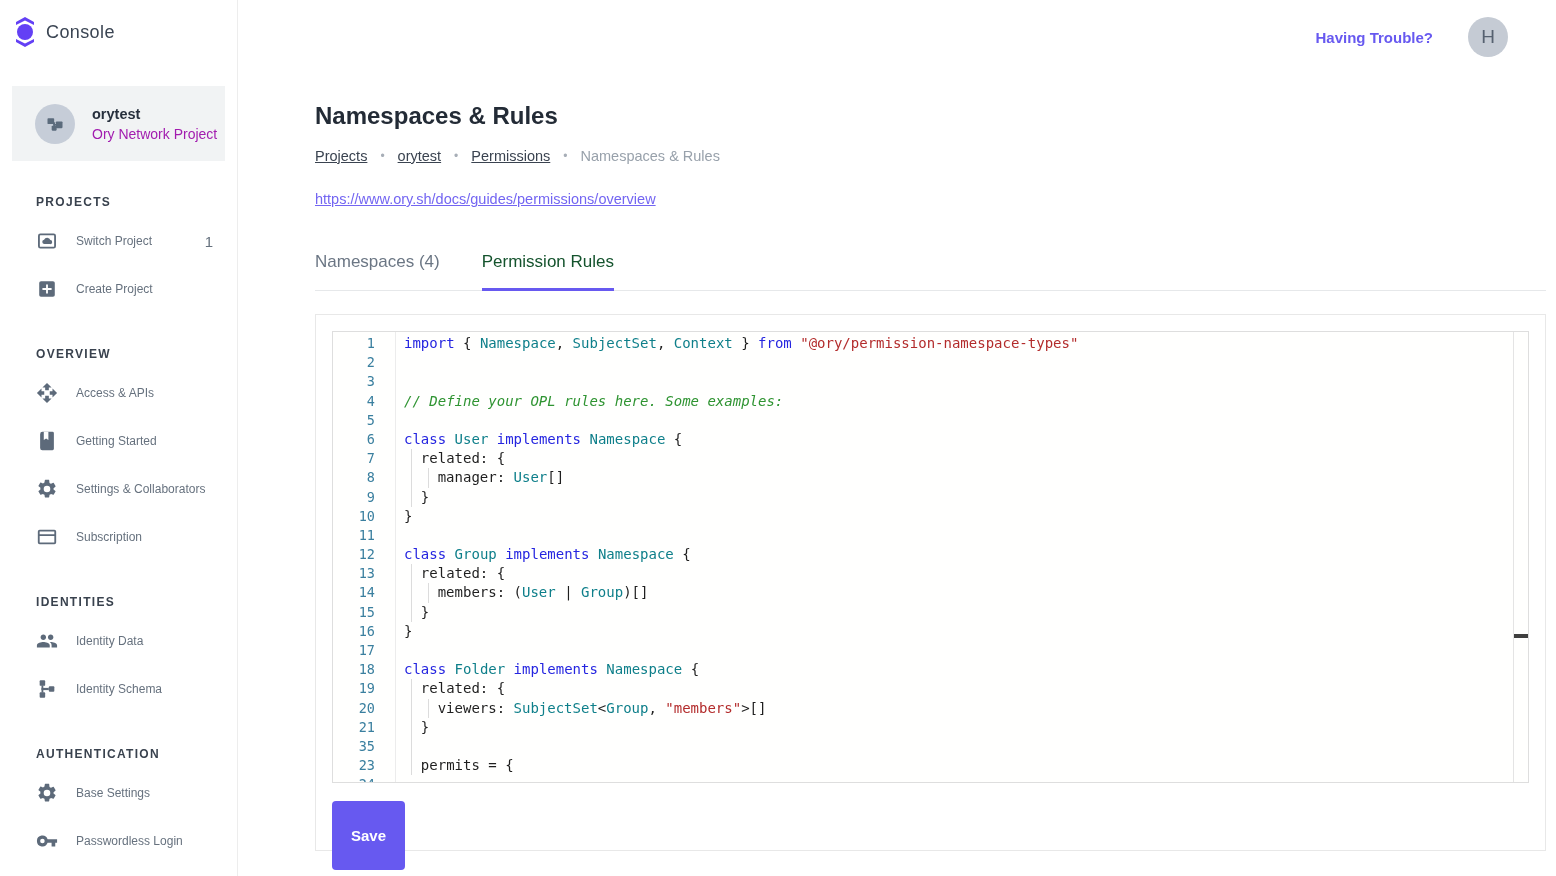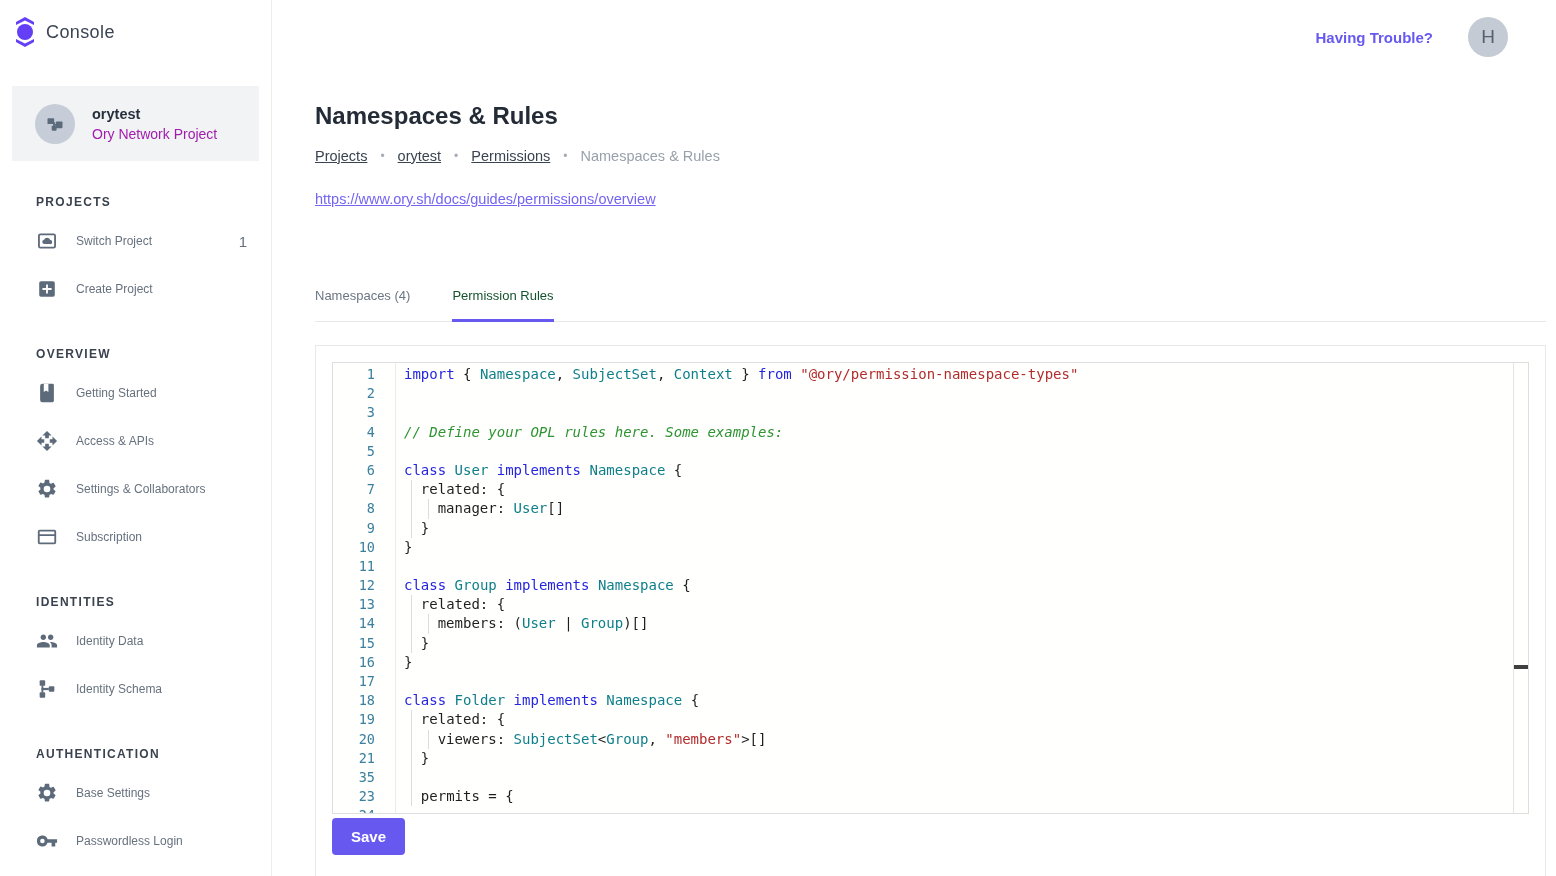--- a/index.html
+++ b/index.html
@@ -7,21 +7,21 @@
               font-family:"Liberation Sans", sans-serif; }
   :root{
     --accent:#6759f0; --logo:#6340f5;
     --border:#e8e8e8; --divider:#e6e8ea;
     --ink:#232b36; --ink2:#374151; --muted:#98a1ab;
     --side-ink:#66717e; --side-head:#39424e; --icon:#5d6a7a;
     --kw:#2525e0; --ty:#0e7f8a; --st:#b32c2c; --cm:#2f9432; --ln:#3a7f9f; --pl:#1f1f1f;
   }
 
   
-  .sidebar{ position:fixed; left:0; top:0; width:272px; height:876px;
+  .sidebar{ position:fixed; left:0; top:0; width:238px; height:876px;
             background:#fff; border-right:1px solid #ededed; z-index:2; }
   .brand{ display:flex; align-items:center; height:64px; padding-left:14px; gap:10px; cursor:pointer;}
   .brand-name{ font-size:18px; color:#3b4553; letter-spacing:.4px; }
   .proj-item{ margin:22px 12px 0 12px; height:75px; background:#f1f3f4;
               display:flex; align-items:center; padding-left:23px; gap:17px; cursor:pointer;}
   .proj-avatar{ width:40px; height:40px; border-radius:50%; background:#c6cdd8;
                 display:flex; align-items:center; justify-content:center; flex:0 0 auto;}
   .proj-name{ font-size:14.5px; font-weight:bold; color:#27303d; margin-bottom:4px;}
   .proj-sub{ font-size:14px; color:#a21caf; }
   .side-section{ margin-top:26px; }
@@ -48,21 +48,21 @@
          padding:0 10px 0 43px; }
   .page-title{ margin-top:28px; font-size:24px; font-weight:bold; color:var(--ink); }
   .crumbs{ margin-top:18px; display:flex; align-items:center; font-size:14.5px; }
   .crumb{ color:#3a4350; text-decoration:underline; cursor:pointer; }
   .crumb.last{ color:var(--muted); text-decoration:none; cursor:default; }
   .crumb-dot{ color:#a7aeb7; margin:0 13px; font-size:12px; }
   .docs-link{ display:inline-block; margin-top:27px; color:#7365f2;
               text-decoration:underline; font-size:14.5px; cursor:pointer; }
 
   .tabs{ margin-top:44px; display:flex; gap:42px; border-bottom:1px solid var(--divider); }
-  .tab{ position:relative; padding-bottom:18px; font-size:13px; color:#6b7684; cursor:pointer;margin-top:36px; }
+  .tab{ position:relative; padding-bottom:18px; font-size:17px; color:#6b7684; cursor:pointer; }
   .tab.active{ color:#14532d; }
   .tab.active::after{ content:""; position:absolute; left:0; right:0; bottom:-1px;
                       height:3px; background:var(--accent); }
 
   .card{ margin-top:23px; border:1px solid var(--border); background:#fff;
          padding:16px; height:537px; }
   .editor{ position:relative; height:452px; border:1px solid #dedede;
            display:flex; overflow:hidden; background:#fffffe;
            font-family:"DejaVu Sans Mono", monospace; font-size:14px; cursor:text; }
   .gutter{ width:63px; flex:0 0 auto; padding:2px 20px 0 0; text-align:right;
@@ -72,23 +72,23 @@
   .cl{ height:19.2px; line-height:19.2px; white-space:pre; color:var(--pl); }
   .ig{ display:inline-block; width:2ch; height:19.2px; vertical-align:top;
        background:linear-gradient(to right, transparent calc(50% - 1px),
                   #dcdcdc calc(50% - 1px), #dcdcdc 50%, transparent 50%); }
   .tk-k{ color:var(--kw); } .tk-t{ color:var(--ty); } .tk-s{ color:var(--st); }
   .tk-c{ color:var(--cm);font-style:italic; } .tk-p{ color:var(--pl); }
   .scrollstrip{ width:15px; flex:0 0 auto; border-left:1px solid #e4e4e4;
                 position:relative; background:#fffffe; cursor:pointer;}
   .scrollmark{ position:absolute; left:0; right:0; top:302px; height:4px; background:#3f3f3f; }
 
-  .save-btn{ margin-top:4px; background:var(--accent); color:#fff; border:none;
+  .save-btn{ margin-top:18px; background:var(--accent); color:#fff; border:none;
              font-family:"Liberation Sans", sans-serif; font-size:15px; font-weight:bold;
-             padding:10px 19px; border-radius:4px; cursor:pointer; }
+             padding:26px 19px; border-radius:4px; cursor:pointer; }
 </style>
 </head>
 <body>
 
 <nav class="sidebar">
   <div class="brand">
     <span class="icn" style="width:22px;height:32px">
       <svg viewBox="0 0 22 32">
         <path d="M2 6 L11 1 L20 6 L20 9 L11 4.5 L2 9 Z" fill="#6340f5"></path>
         <circle cx="11" cy="16" r="8" fill="#6340f5"></circle>
@@ -137,33 +137,33 @@
             </svg>
           </span>
           <span class="side-label">Create Project</span>
         </div>
       </div>
       <div class="side-section">
         <div class="side-heading">OVERVIEW</div>
         <div class="side-item">
           <span class="icn" style="color: var(--icon);">
             <svg viewBox="0 0 24 24">
+              <path fill="currentColor" d="M10 9h4V6h3l-5-5-5 5h3v3zm-1 1H6V7l-5 5 5 5v-3h3v-4zm14 2l-5-5v3h-3v4h3v3l5-5zm-9 3h-4v3H7l5 5 5-5h-3v-3z"></path>
+            </svg>
+          </span>
+          <span class="side-label">Access &amp; APIs</span>
+        </div>
+        <div class="side-item">
+          <span class="icn" style="color: var(--icon);">
+            <svg viewBox="0 0 24 24">
               <path d="M18 2H7a2.5 2.5 0 0 0-2.5 2.5v15A2.5 2.5 0 0 0 7 22h11a1.5 1.5 0 0 0 1.5-1.5v-17A1.5 1.5 0 0 0 18 2z" fill="currentColor"></path>
               <path d="M8.5 2h5v9l-2.5-1.6L8.5 11z" fill="#fff"></path>
             </svg>
           </span>
           <span class="side-label">Getting Started</span>
-        </div>
-        <div class="side-item">
-          <span class="icn" style="color: var(--icon);">
-            <svg viewBox="0 0 24 24">
-              <path fill="currentColor" d="M10 9h4V6h3l-5-5-5 5h3v3zm-1 1H6V7l-5 5 5 5v-3h3v-4zm14 2l-5-5v3h-3v4h3v3l5-5zm-9 3h-4v3H7l5 5 5-5h-3v-3z"></path>
-            </svg>
-          </span>
-          <span class="side-label">Access &amp; APIs</span>
         </div>
         <div class="side-item">
           <span class="icn" style="color: var(--icon);">
             <svg viewBox="0 0 24 24">
               <path fill="currentColor" d="M19.14 12.94c.04-.3.06-.61.06-.94s-.02-.64-.07-.94l2.03-1.58a.5.5 0 0 0 .12-.64l-1.92-3.32a.5.5 0 0 0-.61-.22l-2.39.96a7.3 7.3 0 0 0-1.62-.94l-.36-2.54A.5.5 0 0 0 13.9 2h-3.8a.5.5 0 0 0-.49.42l-.36 2.54c-.59.24-1.13.56-1.62.94l-2.39-.96a.5.5 0 0 0-.61.22L2.71 8.48a.5.5 0 0 0 .12.64l2.03 1.58c-.05.3-.07.63-.07.94s.02.64.07.94l-2.03 1.58a.5.5 0 0 0-.12.64l1.92 3.32c.12.22.39.3.61.22l2.39-.96c.5.38 1.03.7 1.62.94l.36 2.54c.04.24.25.42.49.42h3.8c.24 0 .45-.18.49-.42l.36-2.54c.59-.24 1.13-.56 1.62-.94l2.39.96c.22.08.49 0 .61-.22l1.92-3.32a.5.5 0 0 0-.12-.64l-2.03-1.58zM12 15.6a3.6 3.6 0 1 1 0-7.2 3.6 3.6 0 0 1 0 7.2z"></path>
             </svg>
           </span>
           <span class="side-label">Settings &amp; Collaborators</span>
         </div>
         <div class="side-item">

